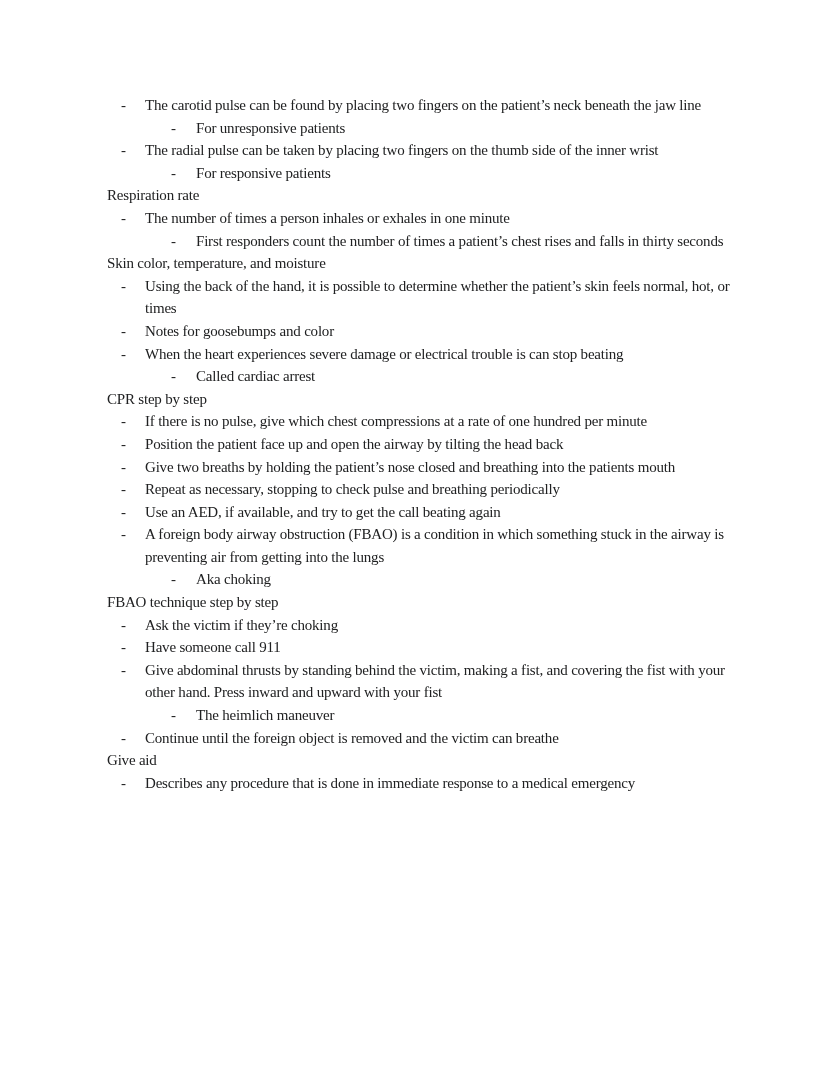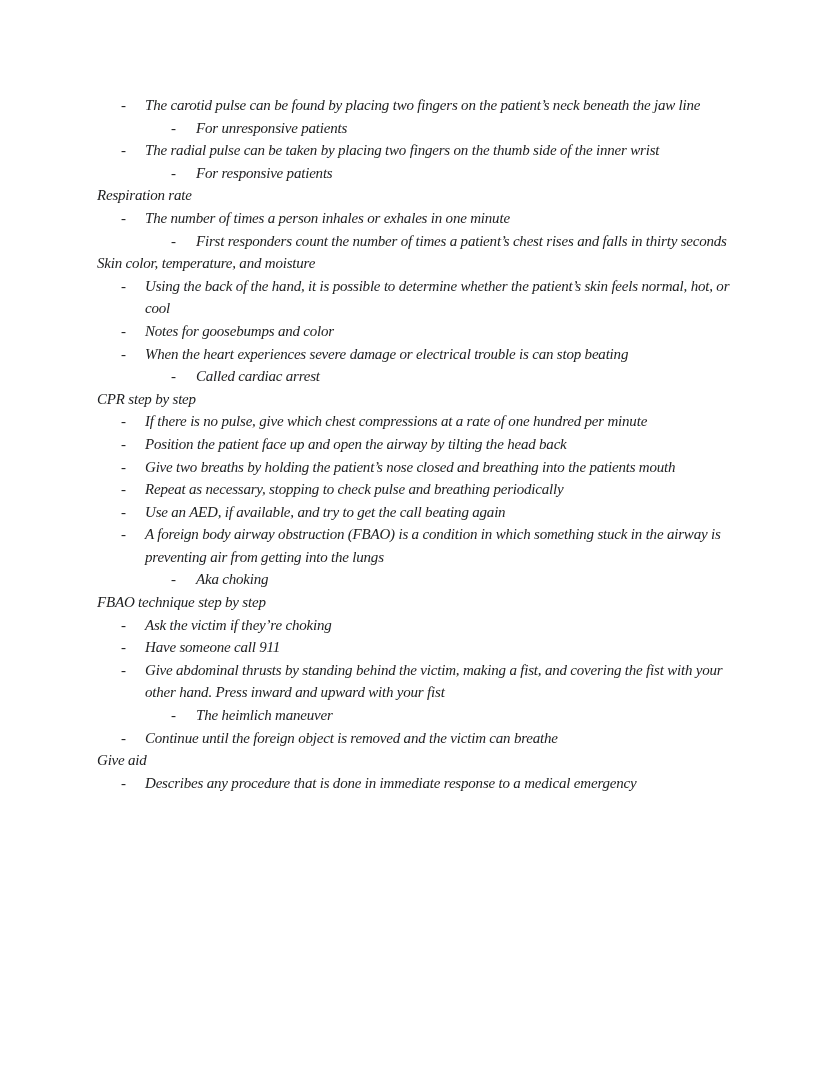--- a/index.html
+++ b/index.html
@@ -19,25 +19,25 @@
     letter-spacing: -0.2px;
     line-height: 22.6px;
     color: #202122;
     overflow: hidden;
   }
   .line { display: flex; }
   .line .marker {
     flex: 0 0 24px;
     width: 24px;
   }
-  .line.l0 { margin-left: 0; }
+  .line.l0 { margin-left: 10px; }
   .line.l1 { margin-left: 24px; }
   .line.l2 { margin-left: 74px; }
   .line.l2 .marker { flex: 0 0 25px; width: 25px; }
-  .line .txt { flex: 1 1 auto; font-style: italic; }
+  .line .txt { flex: 1 1 auto; }
 </style>
 </head>
 <body>
 
 <div class="page" style="background: rgb(255, 255, 255); color: rgb(32, 33, 34);">
   <div class="content" id="doc-content">
       <div class="line l1">
         <span class="marker">-</span>
         <span class="txt">The carotid pulse can be found by placing two fingers on the patient’s neck beneath the jaw line</span>
       </div>
@@ -62,21 +62,21 @@
       </div>
       <div class="line l2">
         <span class="marker">-</span>
         <span class="txt">First responders count the number of times a patient’s chest rises and falls in thirty seconds</span>
       </div>
       <div class="line l0">
         <span class="txt">Skin color, temperature, and moisture</span>
       </div>
       <div class="line l1">
         <span class="marker">-</span>
-        <span class="txt">Using the back of the hand, it is possible to determine whether the patient’s skin feels normal, hot, or cool</span>
+        <span class="txt">Using the back of the hand, it is possible to determine whether the patient’s skin feels normal, hot, or times</span>
       </div>
       <div class="line l1">
         <span class="marker">-</span>
         <span class="txt">Notes for goosebumps and color</span>
       </div>
       <div class="line l1">
         <span class="marker">-</span>
         <span class="txt">When the heart experiences severe damage or electrical trouble is can stop beating</span>
       </div>
       <div class="line l2">

